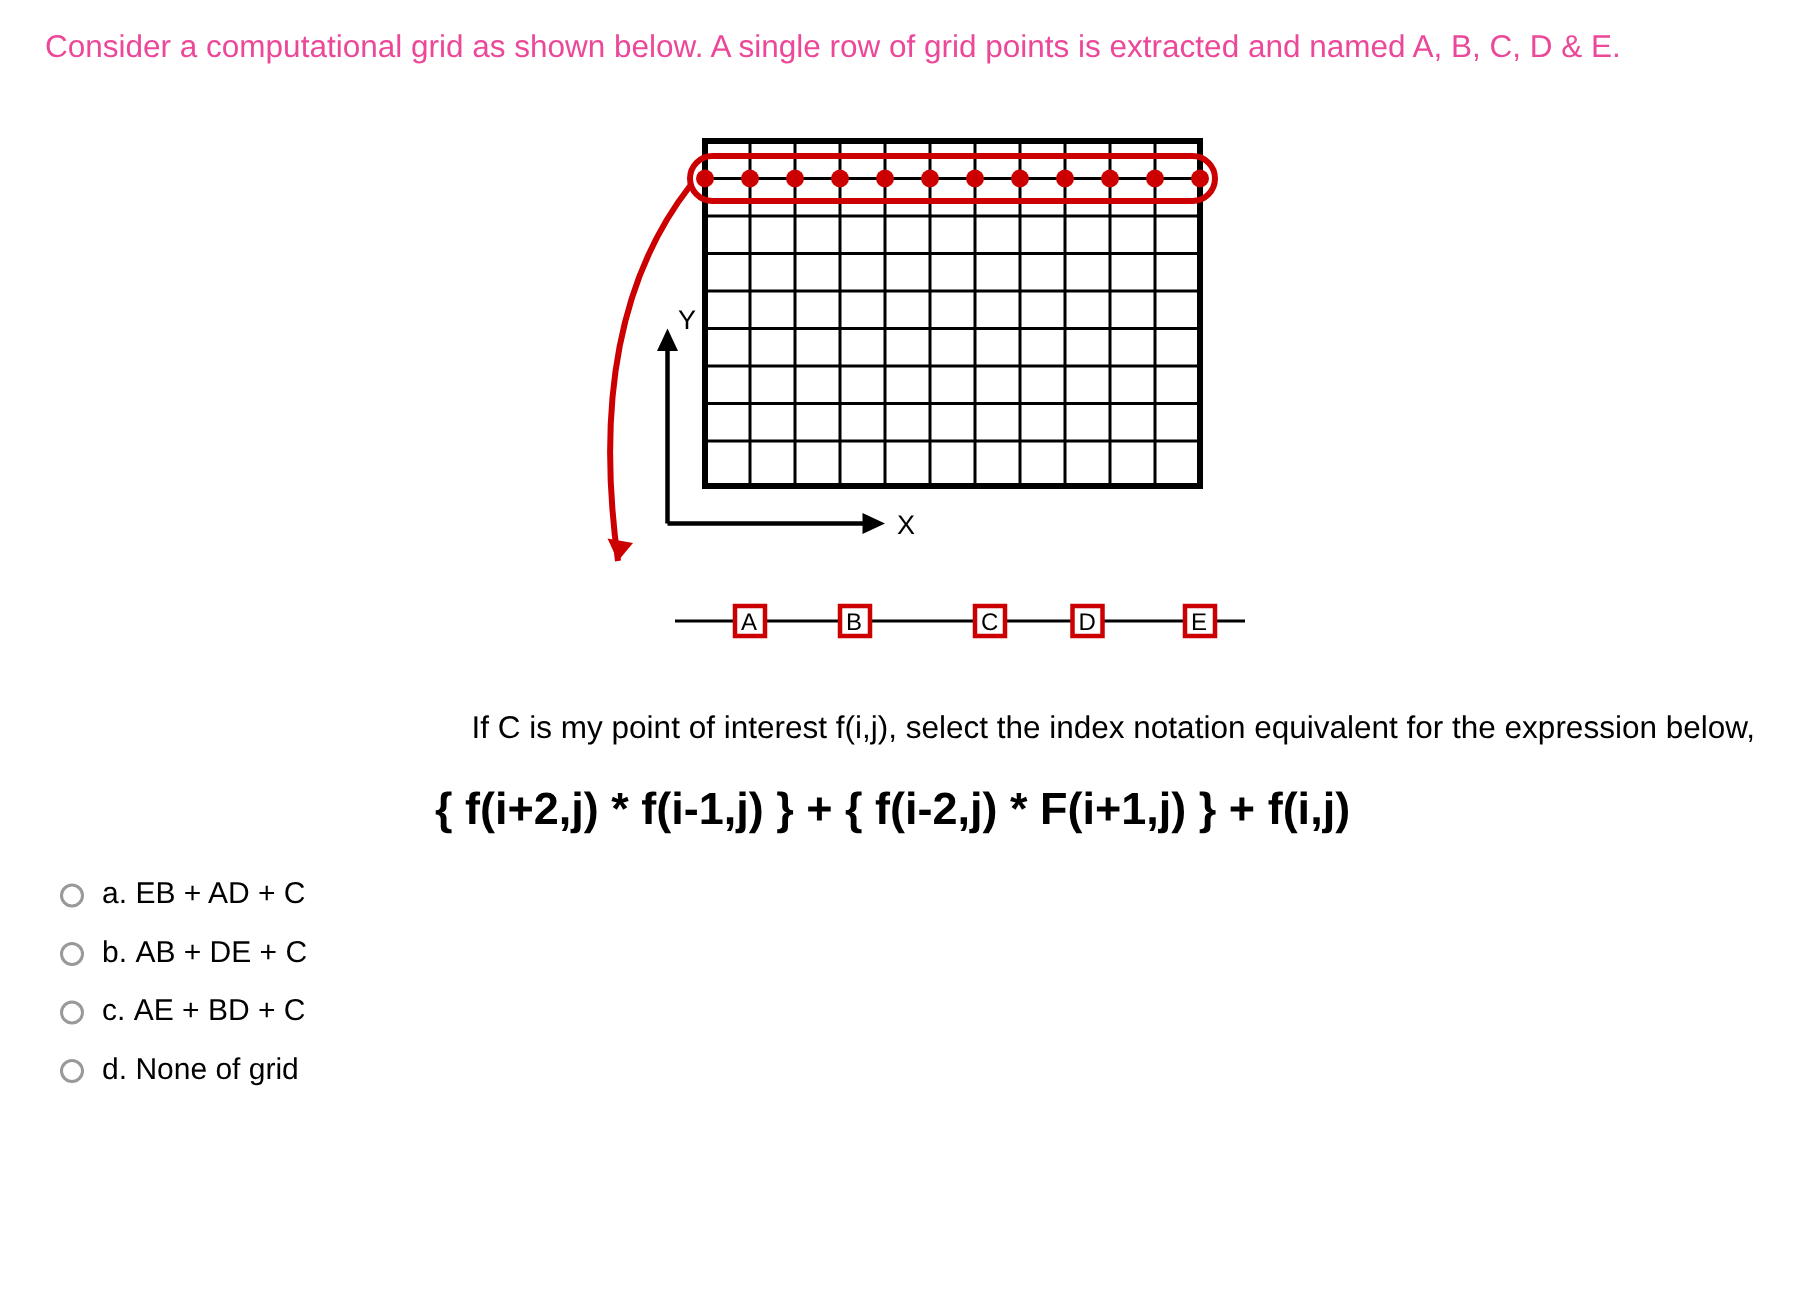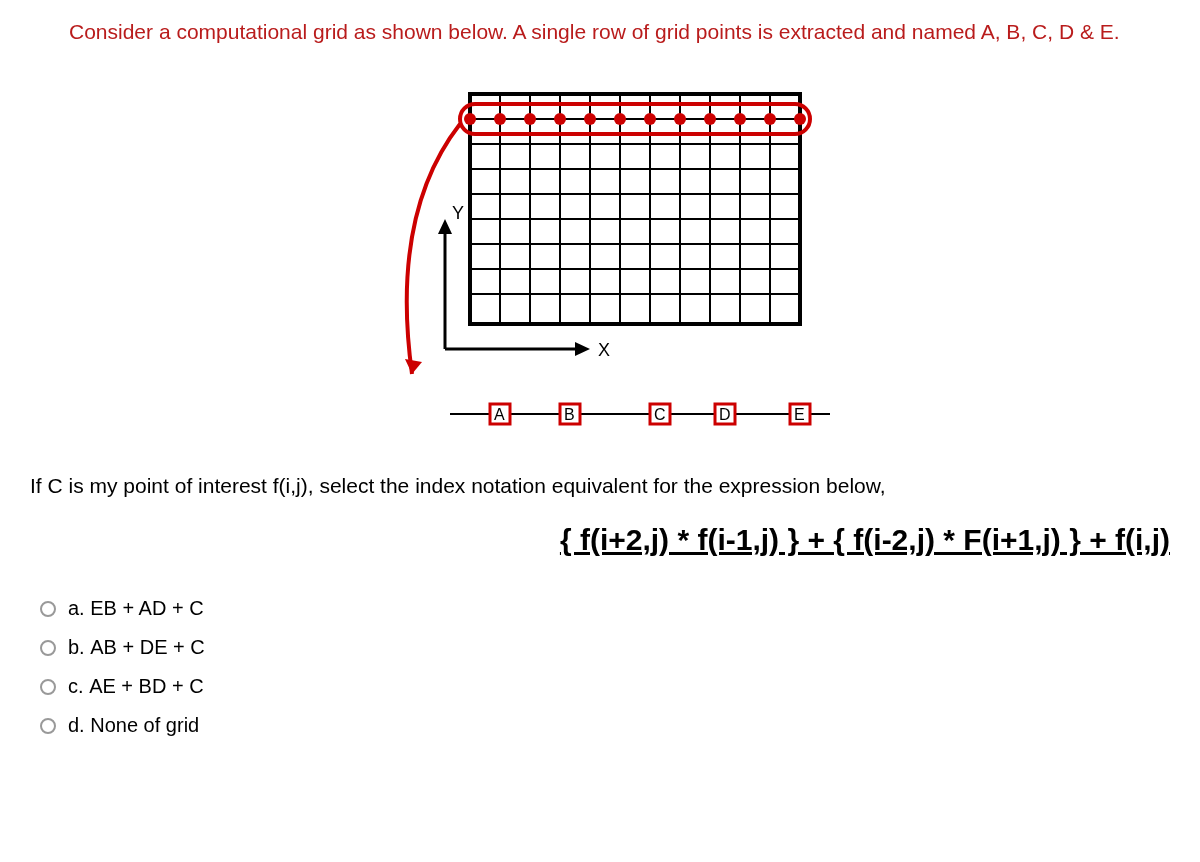--- a/index.html
+++ b/index.html
@@ -4,46 +4,45 @@
   <style>
     * { margin: 0; padding: 0; box-sizing: border-box; }
     body {
       font-family: Arial, sans-serif;
       background: #fff;
       padding: 20px 30px;
       width: 1200px;
     }
     .question-intro {
       font-size: 21px;
-      color: #b91c1c;
+      color: #ec4899;
       margin-bottom: 30px;
-      margin-left: 39px;
     }
     .diagram-container {
       display: flex;
       justify-content: center;
       margin-bottom: 30px;
     }
     .diagram-svg {
       width: 500px;
       height: 370px;
     }
     .question-text {
       font-size: 21px;
       color: #000;
       margin-bottom: 25px;
+      text-align: right;
     }
     .expression {
       font-size: 30px;
       font-weight: bold;
       color: #000;
-      text-align: right;
+      text-align: left;
       margin-left: 260px;
-      margin-bottom: 40px;
-      text-decoration: underline;
+      margin-bottom: 28px;
     }
     .options {
       padding-left: 10px;
     }
     .option {
       display: flex;
       align-items: center;
       margin-bottom: 16px;
       font-size: 20px;
     }

